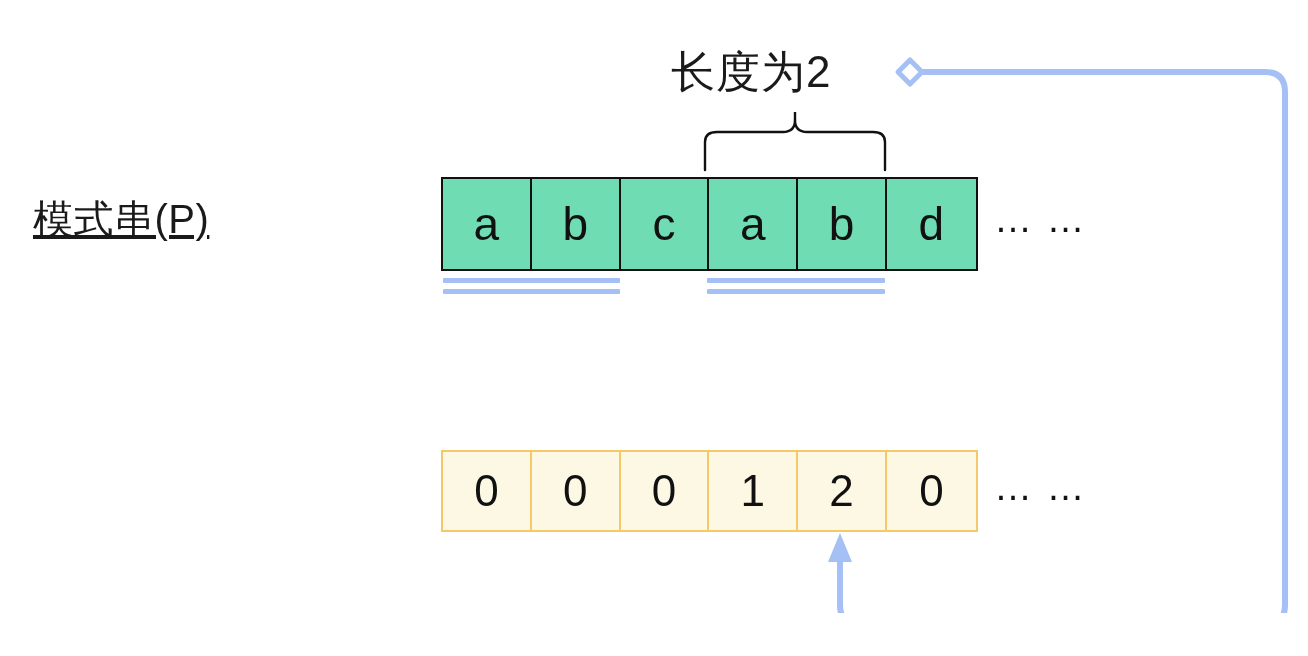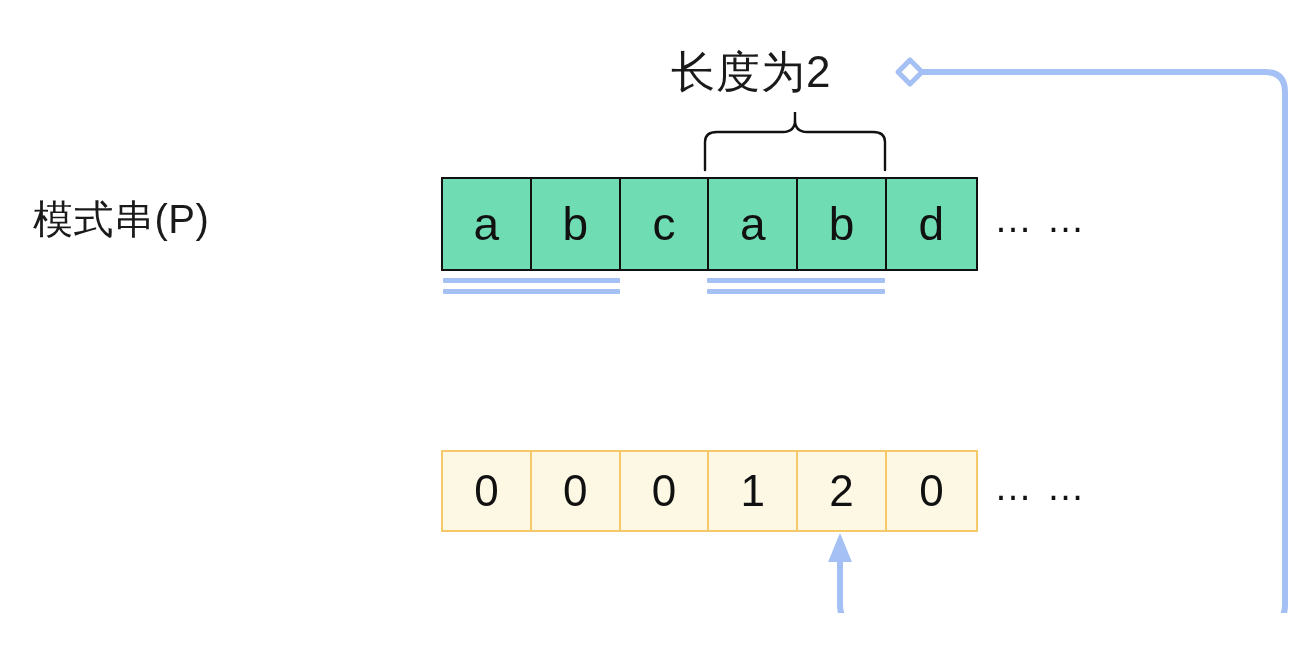--- a/index.html
+++ b/index.html
@@ -15,20 +15,21 @@
     font-family: "Liberation Sans", sans-serif;
     overflow: hidden;
     text-align: right;
   }
   .row-label {
     position: absolute;
     font-size: 40px;
     color: #1a1a1a;
     white-space: nowrap;
     letter-spacing: 0.5px;
+    text-decoration: underline;
   }
   #pattern-label { left: 33px; top: 192px; }
   #next-label    { left: 44px; top: 462px; }
 
   .cells {
     position: absolute;
     display: flex;
   }
   .cell {
     width: 88.8px;

